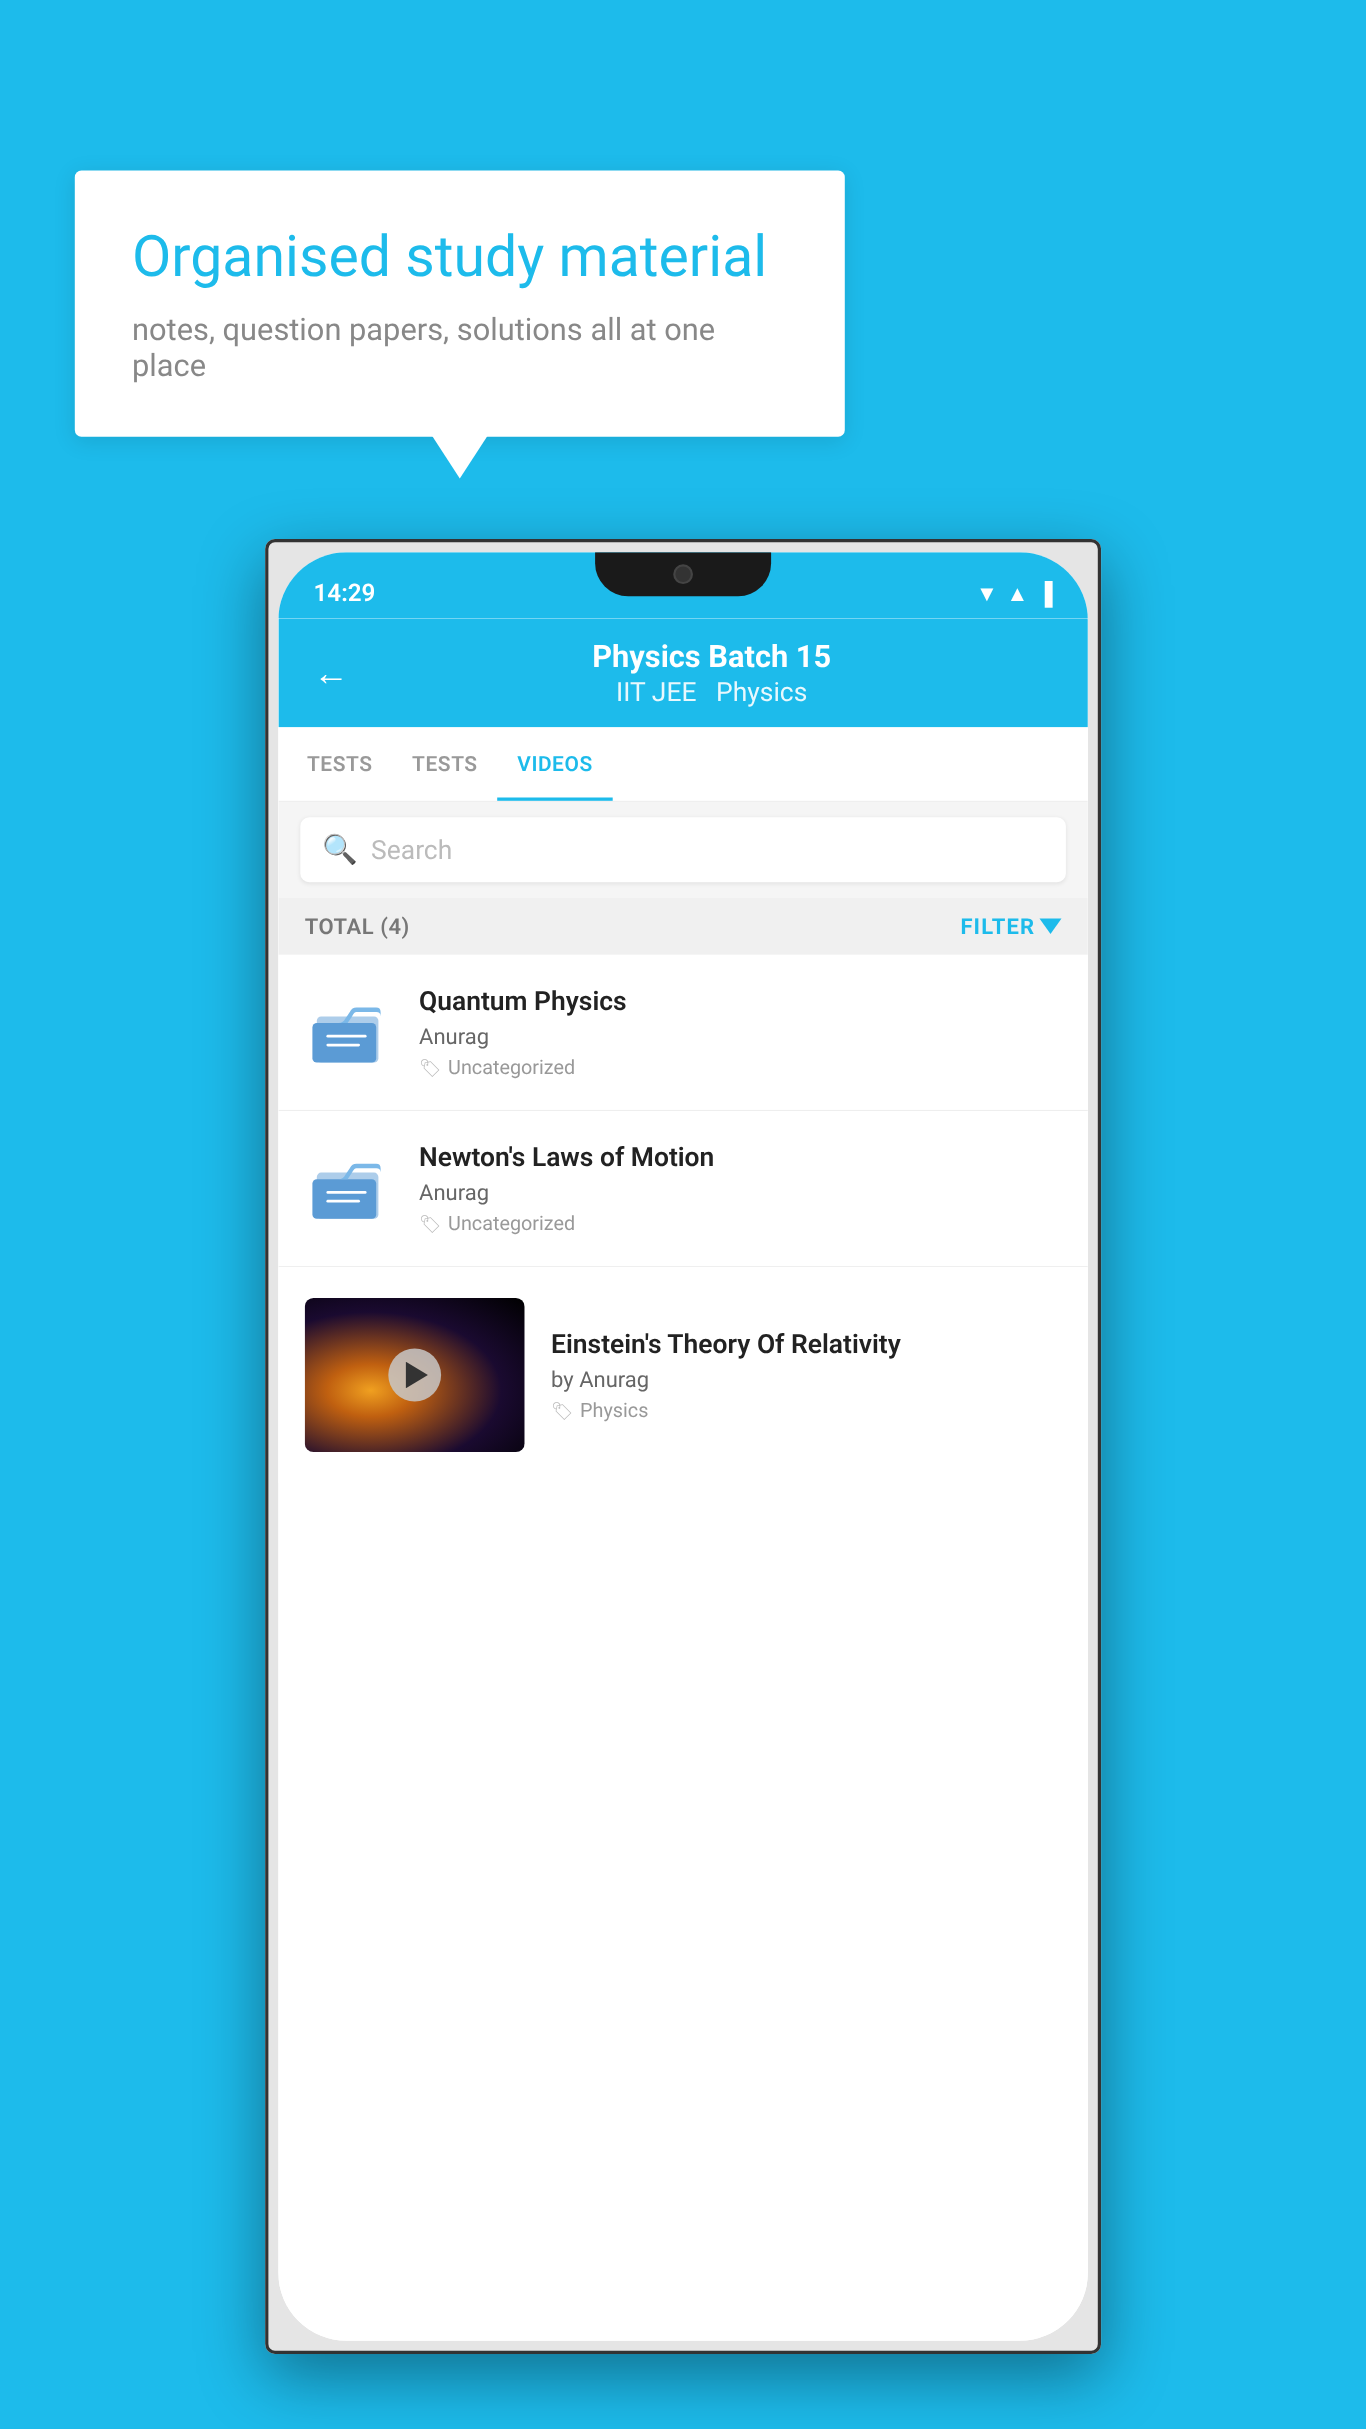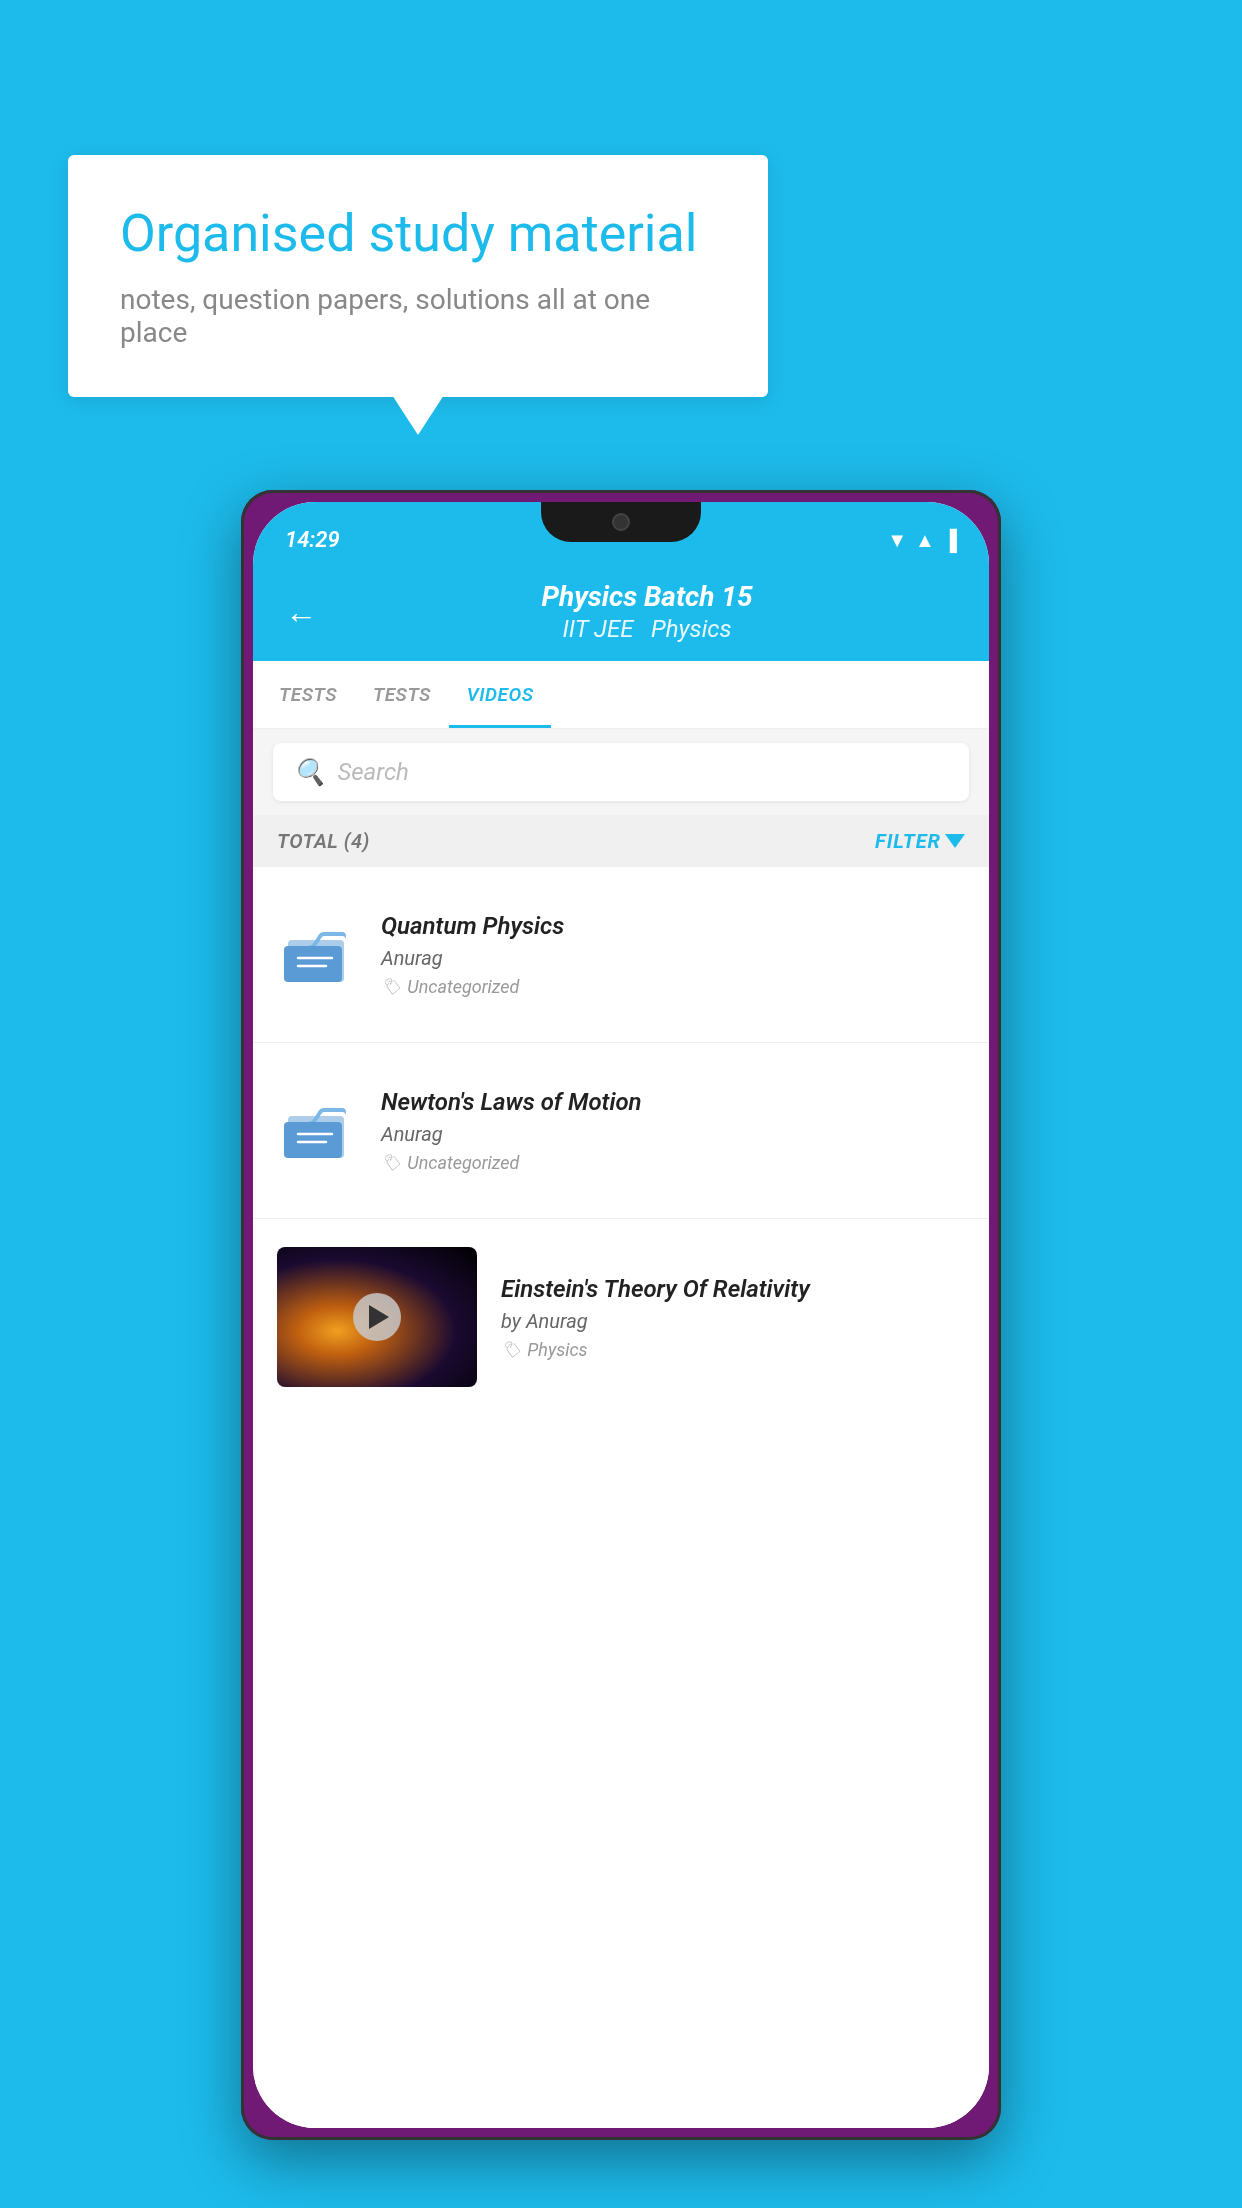--- a/index.html
+++ b/index.html
@@ -58,26 +58,25 @@
       top: 490px;
       left: 50%;
       transform: translateX(-50%);
       width: 760px;
       height: 1650px;
     }
 
     .phone-outer {
       width: 100%;
       height: 100%;
-      background: #701a75;
-      border-radius: 32px;
+      background: #e5e5e5;
+      border-radius: 9px;
       position: relative;
       box-shadow: 0 20px 60px rgba(0,0,0,0.4), inset 0 0 0 3px #333;
       overflow: hidden;
-      font-style: italic;
     }
 
     
     .phone-screen {
       position: absolute;
       top: 12px;
       left: 12px;
       right: 12px;
       bottom: 12px;
       background: white;
@@ -265,21 +264,21 @@
 
     
     .video-list {
       background: white;
       flex: 1;
     }
 
     .video-item {
       display: flex;
       align-items: center;
-      padding: 45px 24px;
+      padding: 28px 24px;
       border-bottom: 1px solid #eee;
       gap: 24px;
       cursor: pointer;
     }
 
     .video-thumb {
       width: 80px;
       height: 80px;
       flex-shrink: 0;
       display: flex;

